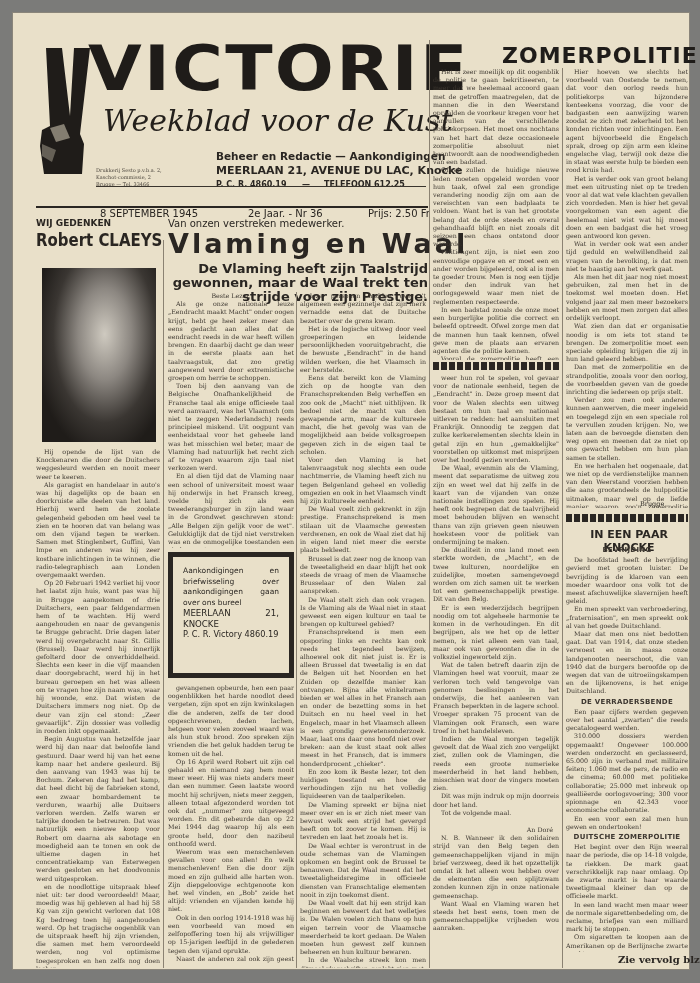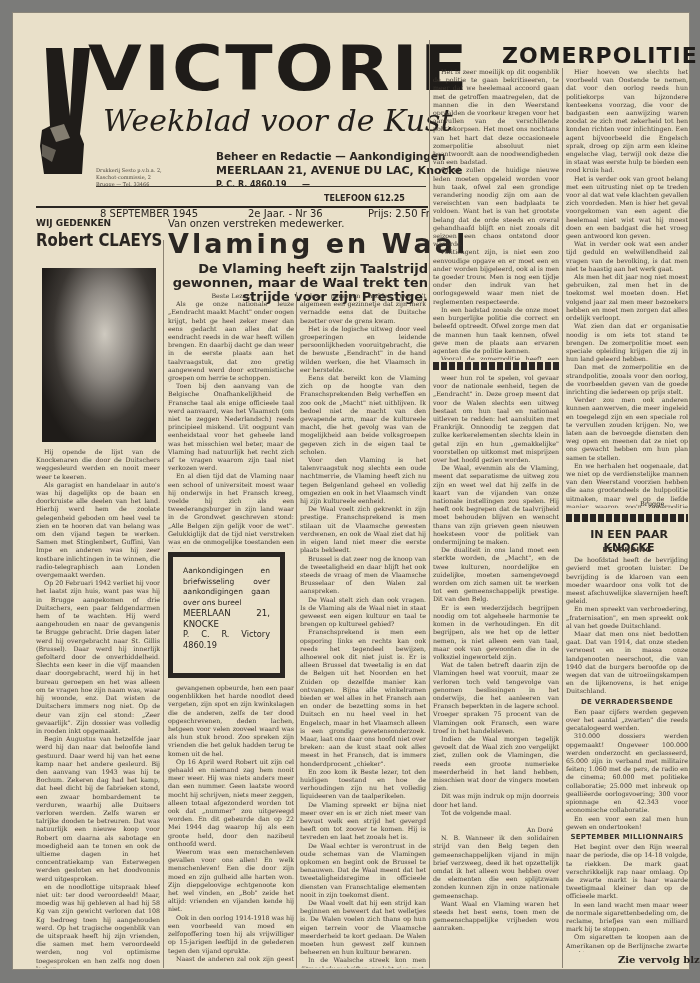--- a/index.html
+++ b/index.html
@@ -8,31 +8,31 @@
   .abs{position:absolute;}
   
   .hand{position:absolute;left:36px;top:46px;width:70px;height:128px;}
   .title{position:absolute;left:96px;top:38px;font-family:"DejaVu Sans",sans-serif;font-weight:bold;font-size:62px;letter-spacing:2px;line-height:62px;color:#1f1c19;transform:scaleX(1.12);transform-origin:left top;}
   .subtitle{position:absolute;left:103px;top:104px;font-family:"DejaVu Serif",serif;font-style:italic;font-size:30px;line-height:34px;color:#24201c;}
   .printer{position:absolute;left:96px;top:167px;font-size:5px;line-height:7px;color:#4a443c;width:68px;}
   .mgmt{position:absolute;left:216px;top:150px;font-family:"DejaVu Sans",sans-serif;font-weight:bold;font-size:10px;color:#2a2622;}
   .mgmt .l1{position:absolute;left:0;top:0;white-space:nowrap;font-size:10.5px;}
   .mgmt .l2{position:absolute;left:0;top:14px;white-space:nowrap;font-size:11px;}
   .mgmt .l3{position:absolute;left:0;top:30px;white-space:nowrap;font-size:8px;}
-  .mgmt .l3b{position:absolute;left:103px;top:30px;white-space:nowrap;font-size:8px;margin-top:14px;}
+  .mgmt .l3b{position:absolute;left:103px;top:30px;white-space:nowrap;font-size:8px;}
   .hr1{position:absolute;left:96px;top:186px;width:330px;height:1px;background:#3a352e;}
   .dateline{position:absolute;top:208px;font-family:"DejaVu Sans",sans-serif;font-size:10px;white-space:nowrap;}
   .hr2{position:absolute;left:36px;top:206px;width:392px;height:2px;background:#2a2622;}
   
   .col{position:absolute;font-size:6.3px;line-height:8.2px;text-align:justify;color:#3d3730;overflow:hidden;}
   .col p{margin:0;text-indent:8px;}
   .hd-small{font-family:"DejaVu Sans",sans-serif;font-weight:bold;}
   .sect-title{font-family:"DejaVu Sans",sans-serif;font-weight:bold;text-align:center;font-size:7px;margin:2px 0;letter-spacing:.3px;}
   .rule{position:absolute;background:#8b8272;width:1px;}
-  .ad{position:absolute;left:168px;top:552px;width:117px;height:126px;border:5px solid #2a2622;box-sizing:border-box;background:#e9e0c9;}
+  .ad{position:absolute;left:168px;top:552px;width:126px;height:126px;border:5px solid #2a2622;box-sizing:border-box;background:#e9e0c9;}
   .ad-inner{position:absolute;left:3px;top:3px;right:3px;bottom:3px;border:1px dashed #e9e0c9;font-family:"DejaVu Sans",sans-serif;font-size:7.5px;line-height:10.5px;padding:5px 6px;text-align:justify;color:#2a2622;}
   .photo{position:absolute;left:42px;top:268px;width:114px;height:174px;background:radial-gradient(ellipse at 55% 38%, #cfcac0 0%, #8c8781 30%, #3a3632 58%, #1f1c19 80%);}
   .zomer{position:absolute;left:462px;top:43px;font-family:"DejaVu Sans",sans-serif;font-weight:bold;font-size:22px;letter-spacing:1px;color:#1f1c19;margin-left:40px;}
   .deco{position:absolute;height:8px;background:repeating-linear-gradient(90deg,#2a2622 0 6px,#e9e0c9 6px 8px);}
   .linen-title{position:absolute;left:570px;top:528px;width:118px;text-align:center;font-family:"DejaVu Sans",sans-serif;font-weight:bold;font-size:11px;}
 </style>
 </head>
 <body>
 
 <div class="paper"></div>
@@ -164,19 +164,19 @@
 <div class="linen-title">IN EEN PAAR KNOCKE</div>
 <div class="col" style="left:566px;top:544px;width:122px;height:408px;">
   <div class="sect-title">BEVRIJDING</div>
   <p>De hoofdstad heeft de bevrijding gevierd met grooten luister. De bevrijding is de klaroen van een moeder waardoor ons volk tot de meest afschuwelijke slavernijen heeft geleid.</p>
   <p>En men spreekt van verbroedering, „fraternisation", en men spreekt ook al van het goede Duitschland.</p>
   <p>Maar dat men ons niet bedotten gaat. Dat van 1914, dat onze steden verwoest en in massa onze landgenooten neerschoot, die van 1940 dat de burgers beroofde op de wegen dat van de uitroeiingskampen en de lijkenovens, is het enige Duitschland.</p>
   <div class="sect-title">DE VERRADERSBENDE</div>
   <p>Een paar cijfers werden gegeven over het aantal „zwarten" die reeds gecatalogeerd werden.</p>
   <p>310.000 dossiers werden opgemaakt! Ongeveer 100.000 werden onderzocht en geclasseerd, 65.000 zijn in verband met militaire feiten; 1.060 met de pers, de radio en de cinema; 60.000 met politieke collaboratie; 25.000 met inbreuk op gealliëerde oorlogsvoering; 300 voor spionnage en 42.343 voor economische collaboratie.</p>
   <p>En een voor een zal men hun gewen en ondertooken!</p>
-  <div class="sect-title">SEPTEMBER MILLIONNAIRS</div>
+  <div class="sect-title">DUITSCHE ZOMERPOLITIE</div>
   <p>Het begint over den Rijn weeral naar de periode, die op 14-18 volgde, te riekken. De mark gaat verschrikkelijk rap naar omlaag. Op de zwarte markt is haar waarde tweetigmaal kleiner dan op de officieele markt.</p>
   <p>In een land wacht men maar weer de normale sigarettenbedeling om, de reclame, briefjes van een milliard mark bij te stoppen.</p>
   <p>Om sigaretten te koopen aan de Amerikanen op de Berlijnsche zwarte markt.</p>
 
 </div>
 <div class="abs" style="left:618px;top:954px;font-size:10px;white-space:nowrap;font-weight:bold;">Zie vervolg blz. 4</div>
 
 </body></html>

